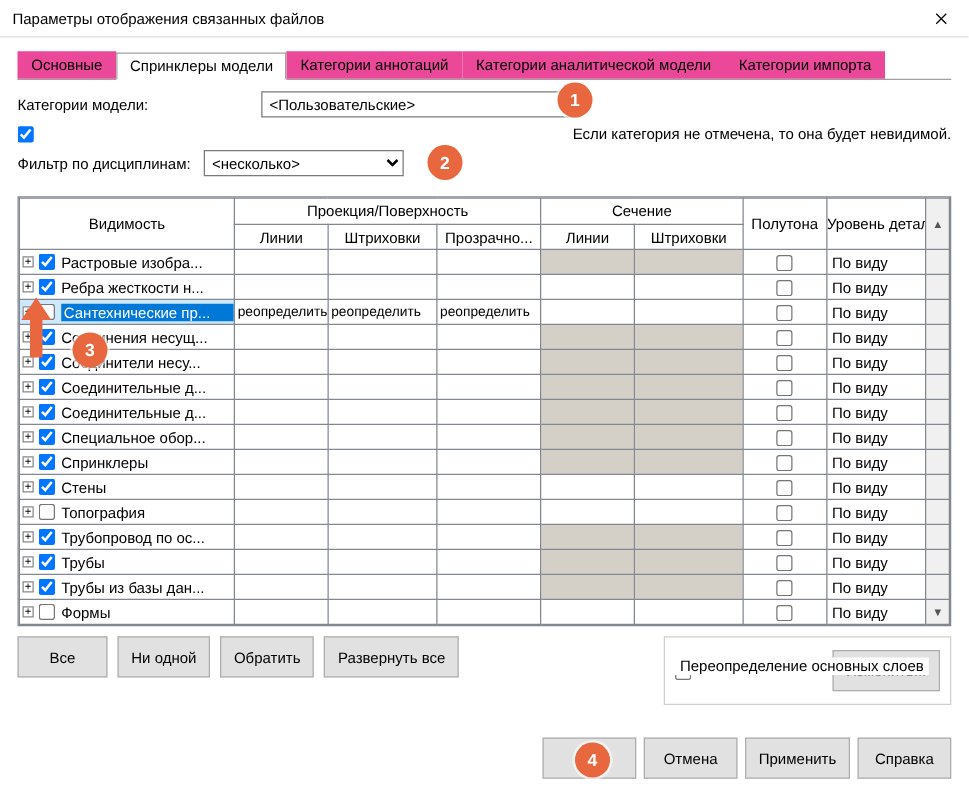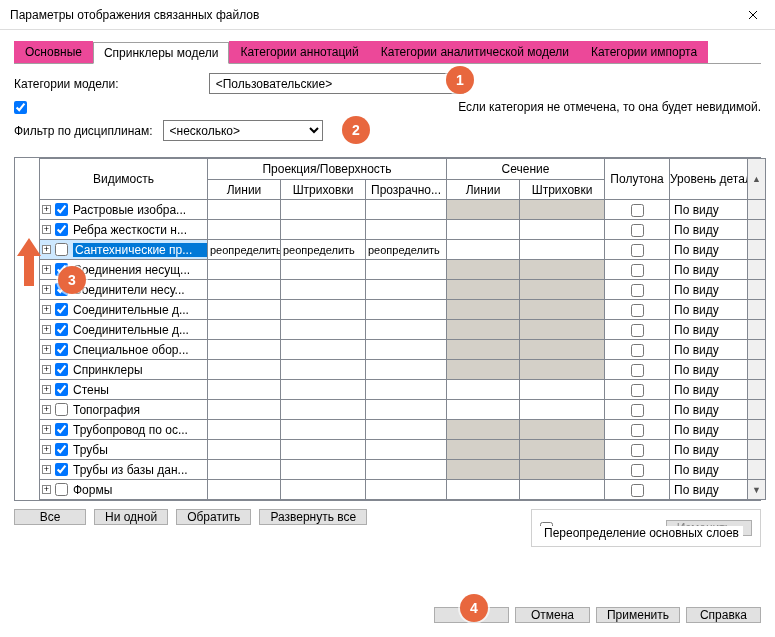--- a/index.html
+++ b/index.html
@@ -75,21 +75,20 @@
   }
   .note-right {
     margin-left: auto;
   }
   .hint-invis { }
   
   .table-wrap {
     border: 1px solid #828790;
     margin-top: 16px;
     position: relative;
-    padding-left: 24px;
   }
   table.grid {
     width: 100%;
     border-collapse: collapse;
     font-size: 12px;
     table-layout: fixed;
   }
   table.grid th, table.grid td {
     border: 1px solid #828790;
     padding: 0;
@@ -167,21 +166,21 @@
     color: #555;
   }
   
   .btn-row {
     display: flex;
     gap: 8px;
     margin-top: 8px;
     align-items: flex-start;
   }
   button.btn {
-    height: 16px;
+    height: 33px;
     border: 1px solid #adadad;
     background: #e1e1e1;
     font-size: 12px;
     padding: 0 10px;
     min-width: 72px;
     cursor: default;
   }
   button.btn:disabled { color: #888; }
   .override-box {
     border: 1px solid #d0d0d0;

